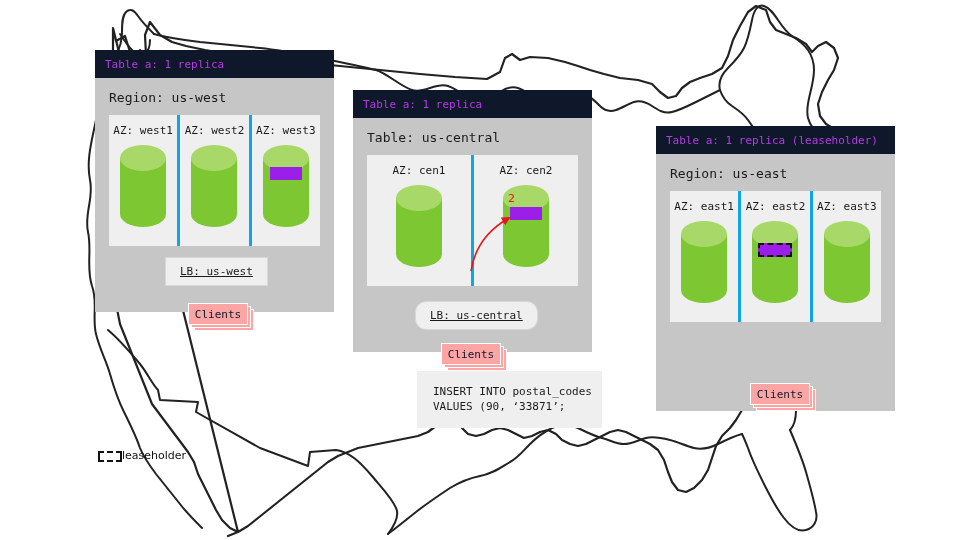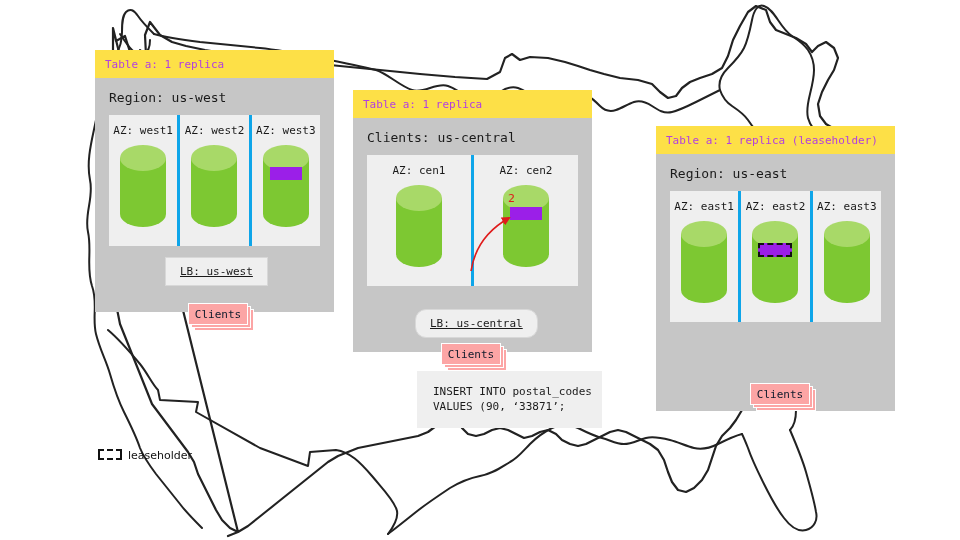--- a/index.html
+++ b/index.html
@@ -11,21 +11,21 @@
     position:relative;
   }
   #stage{position:absolute;left:0;top:0;width:960px;height:540px;}
 
   
   #usmap{position:absolute;left:0;top:0;width:960px;height:540px;z-index:1;}
 
   
   .region-panel{position:absolute;z-index:5;}
   .panel-header{
-    background:#fde047;
+    background:#0f172a;
     color:#b23fe0;
     font-size:11px;
     padding:8px 10px 7px 10px;
     letter-spacing:0px;
     white-space:nowrap;
   }
   .panel-body{
     background:#c6c6c6;
     padding:0;
     position:relative;
@@ -104,22 +104,22 @@
     padding:13px 16px 14px 16px;
     white-space:pre;
     z-index:6;
   }
 
   
   .legend{
     position:absolute;
     z-index:6;
     display:flex;
-    align-items:flex-start;
-    gap:6px;
+    align-items:flex-end;
+    gap:0;
   }
   .legend-swatch{
     width:24px;height:11px;
     border:2px dashed #111111;
     box-sizing:border-box;
     background:transparent;
   }
   .legend-text{font-size:11px;color:#111111;font-family:"DejaVu Sans", sans-serif;}
 
   
@@ -288,21 +288,21 @@
         <div class="card c3"></div>
         <div class="card c2"></div>
         <div class="card c1">Clients</div>
       </div>
     </div>
   </div>
 
   <div class="region-panel" id="panel-central" style="left:353px;top:90px;width:239px;">
     <div class="panel-header">Table a: 1 replica</div>
     <div class="panel-body" style="height:234px;">
-      <div class="region-title">Clients: us-central</div>
+      <div class="region-title">Table: us-central</div>
       <div class="az-row">
 
         <div class="az-col">
           <div class="az-label">AZ: cen1</div>
           <div class="cyl-wrap">
             <svg width="48" height="84" viewBox="0 0 48 84">
               <path d="M1,14 L1,70 A23,13 0 0 0 47,70 L47,14 Z" fill="#7dc832"></path>
               <ellipse cx="24" cy="14" rx="23" ry="13" fill="#a8d968"></ellipse>
             </svg>
           </div>
@@ -314,21 +314,21 @@
             <svg width="48" height="84" viewBox="0 0 48 84">
               <path d="M1,14 L1,70 A23,13 0 0 0 47,70 L47,14 Z" fill="#7dc832"></path>
               <ellipse cx="24" cy="14" rx="23" ry="13" fill="#a8d968"></ellipse>
             </svg>
             <div class="replica" style="width:32px;height:13px;top:23px;"></div>
           </div>
         </div>
 
 
       </div>
-      <div class="lb-box" style="left:62px;top:191px;border-radius:11px;">LB: us-central</div>
+      <div class="lb-box" style="left:62px;top:183px;border-radius:11px;">LB: us-central</div>
       <div class="clients" style="left:88px;top:225px;">
         <div class="card c3"></div>
         <div class="card c2"></div>
         <div class="card c1">Clients</div>
       </div>
     </div>
   </div>
 
   <div class="region-panel" id="panel-east" style="left:608px;top:126px;width:239px;padding-left:48px;">
     <div class="panel-header">Table a: 1 replica (leaseholder)</div>

